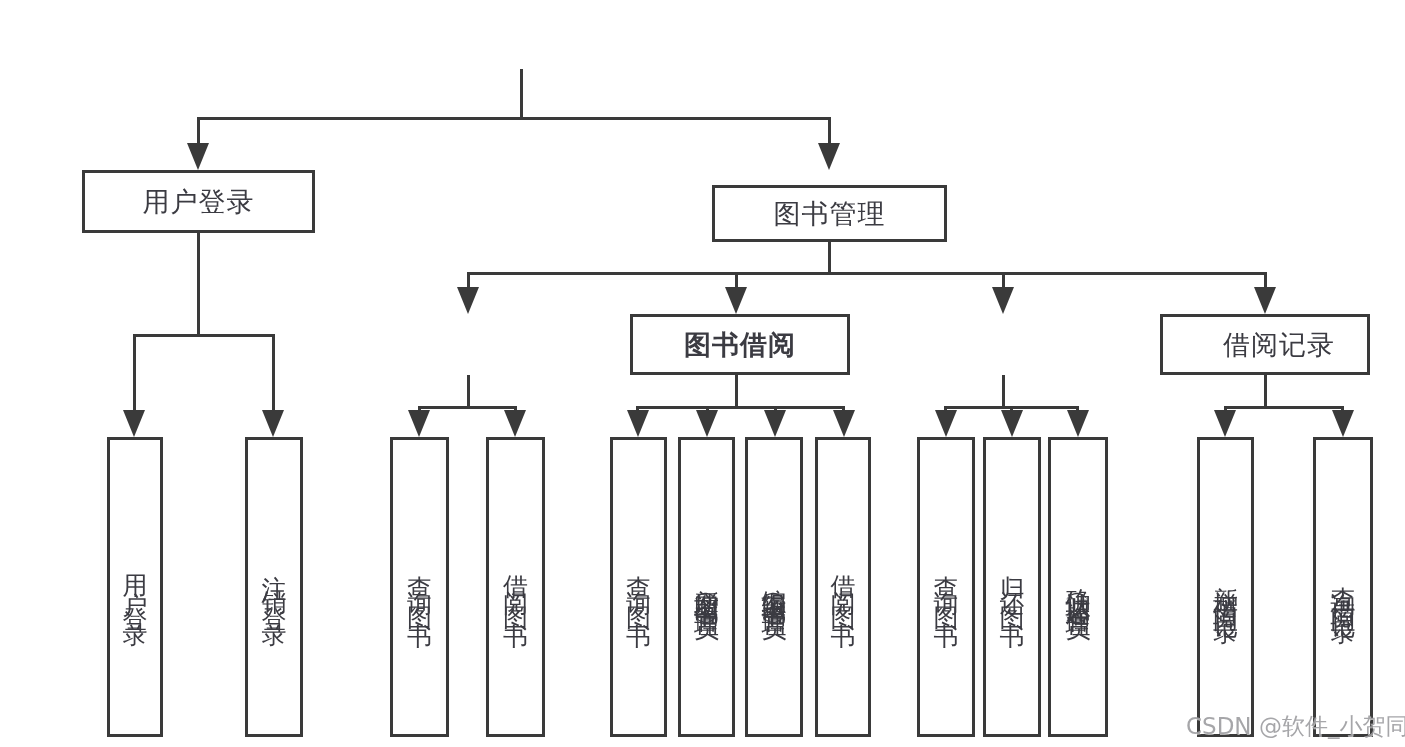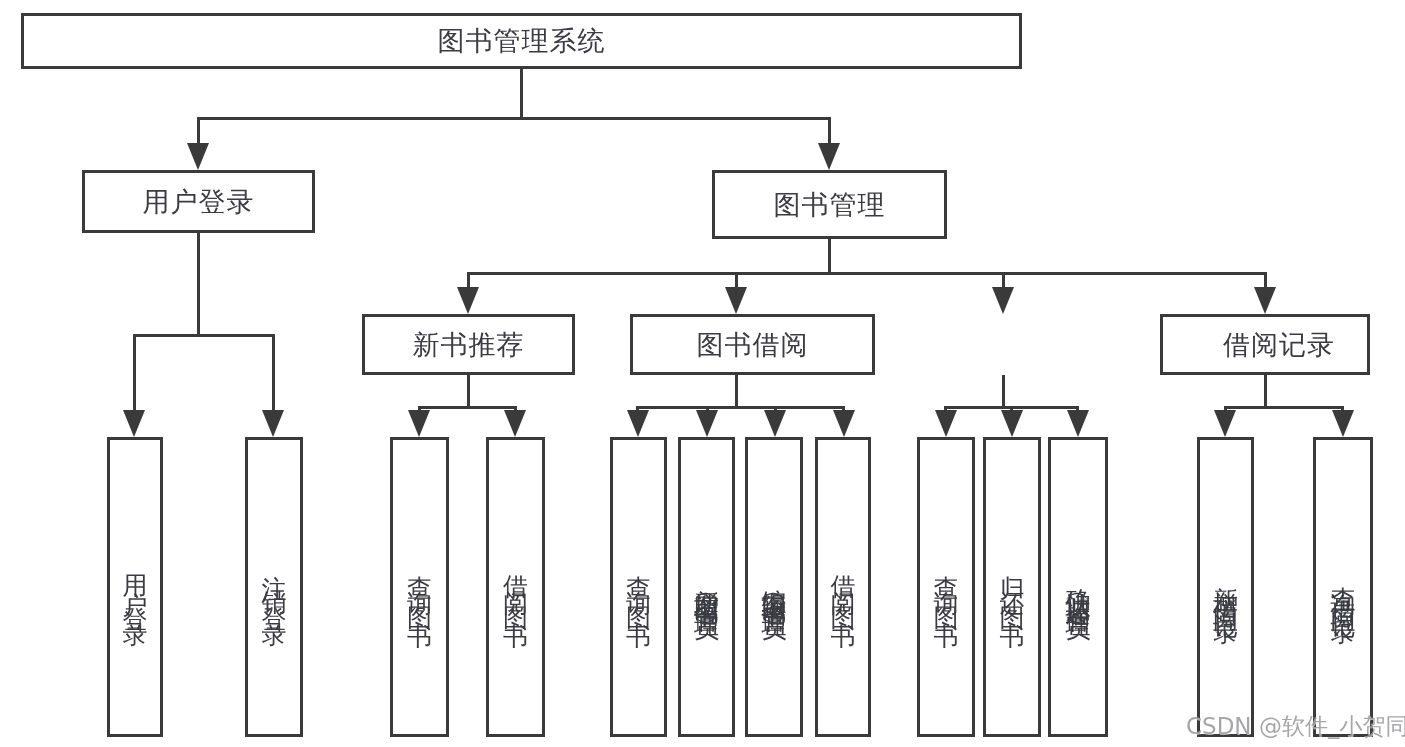--- a/index.html
+++ b/index.html
@@ -88,29 +88,27 @@
   <div class="arrow" style="left:1001px;top:410px;"></div>
   <div class="arrow" style="left:1067px;top:410px;"></div>
 
   <div class="vl" style="left:1264px;top:375px;height:34px;"></div>
   <div class="hl" style="left:1224px;top:406px;width:120px;"></div>
   <div class="vl" style="left:1224px;top:406px;height:10px;"></div>
   <div class="vl" style="left:1341px;top:406px;height:10px;"></div>
   <div class="arrow" style="left:1214px;top:410px;"></div>
   <div class="arrow" style="left:1332px;top:410px;"></div>
 
-  <div class="box hbox" style="left:21px;top:13px;width:1001px;height:56px;">图书管理系统</div>
 
   <div class="box hbox" style="left:82px;top:170px;width:233px;height:63px;">用户登录</div>
 
-  <div class="box hbox" style="left:712px;top:170px;width:235px;height:69px;">图书管理</div>
+  <div class="box hbox" style="left:712px;top:185px;width:235px;height:57px;">图书管理</div>
 
-  <div class="box hbox" style="left:362px;top:314px;width:213px;height:61px;">新书推荐</div>
 
-  <div class="box hbox" style="left:630px;top:314px;width:245px;height:61px;">图书借阅</div>
+  <div class="box hbox" style="left:630px;top:314px;width:220px;height:61px;font-weight:bold;">图书借阅</div>
 
 
   <div class="box hbox" style="left:1160px;top:314px;width:210px;height:61px;padding-left:28px;">借阅记录</div>
 
   <div class="box vbox ls-lg" style="left:107px;top:437px;width:56px;height:300px;">用户登录</div>
   <div class="box vbox ls-lg" style="left:245px;top:437px;width:58px;height:300px;">注销登录</div>
 
   <div class="box vbox ls-lg" style="left:390px;top:437px;width:59px;height:300px;">查询图书</div>
   <div class="box vbox ls-lg" style="left:486px;top:437px;width:59px;height:300px;">借阅图书</div>
 

